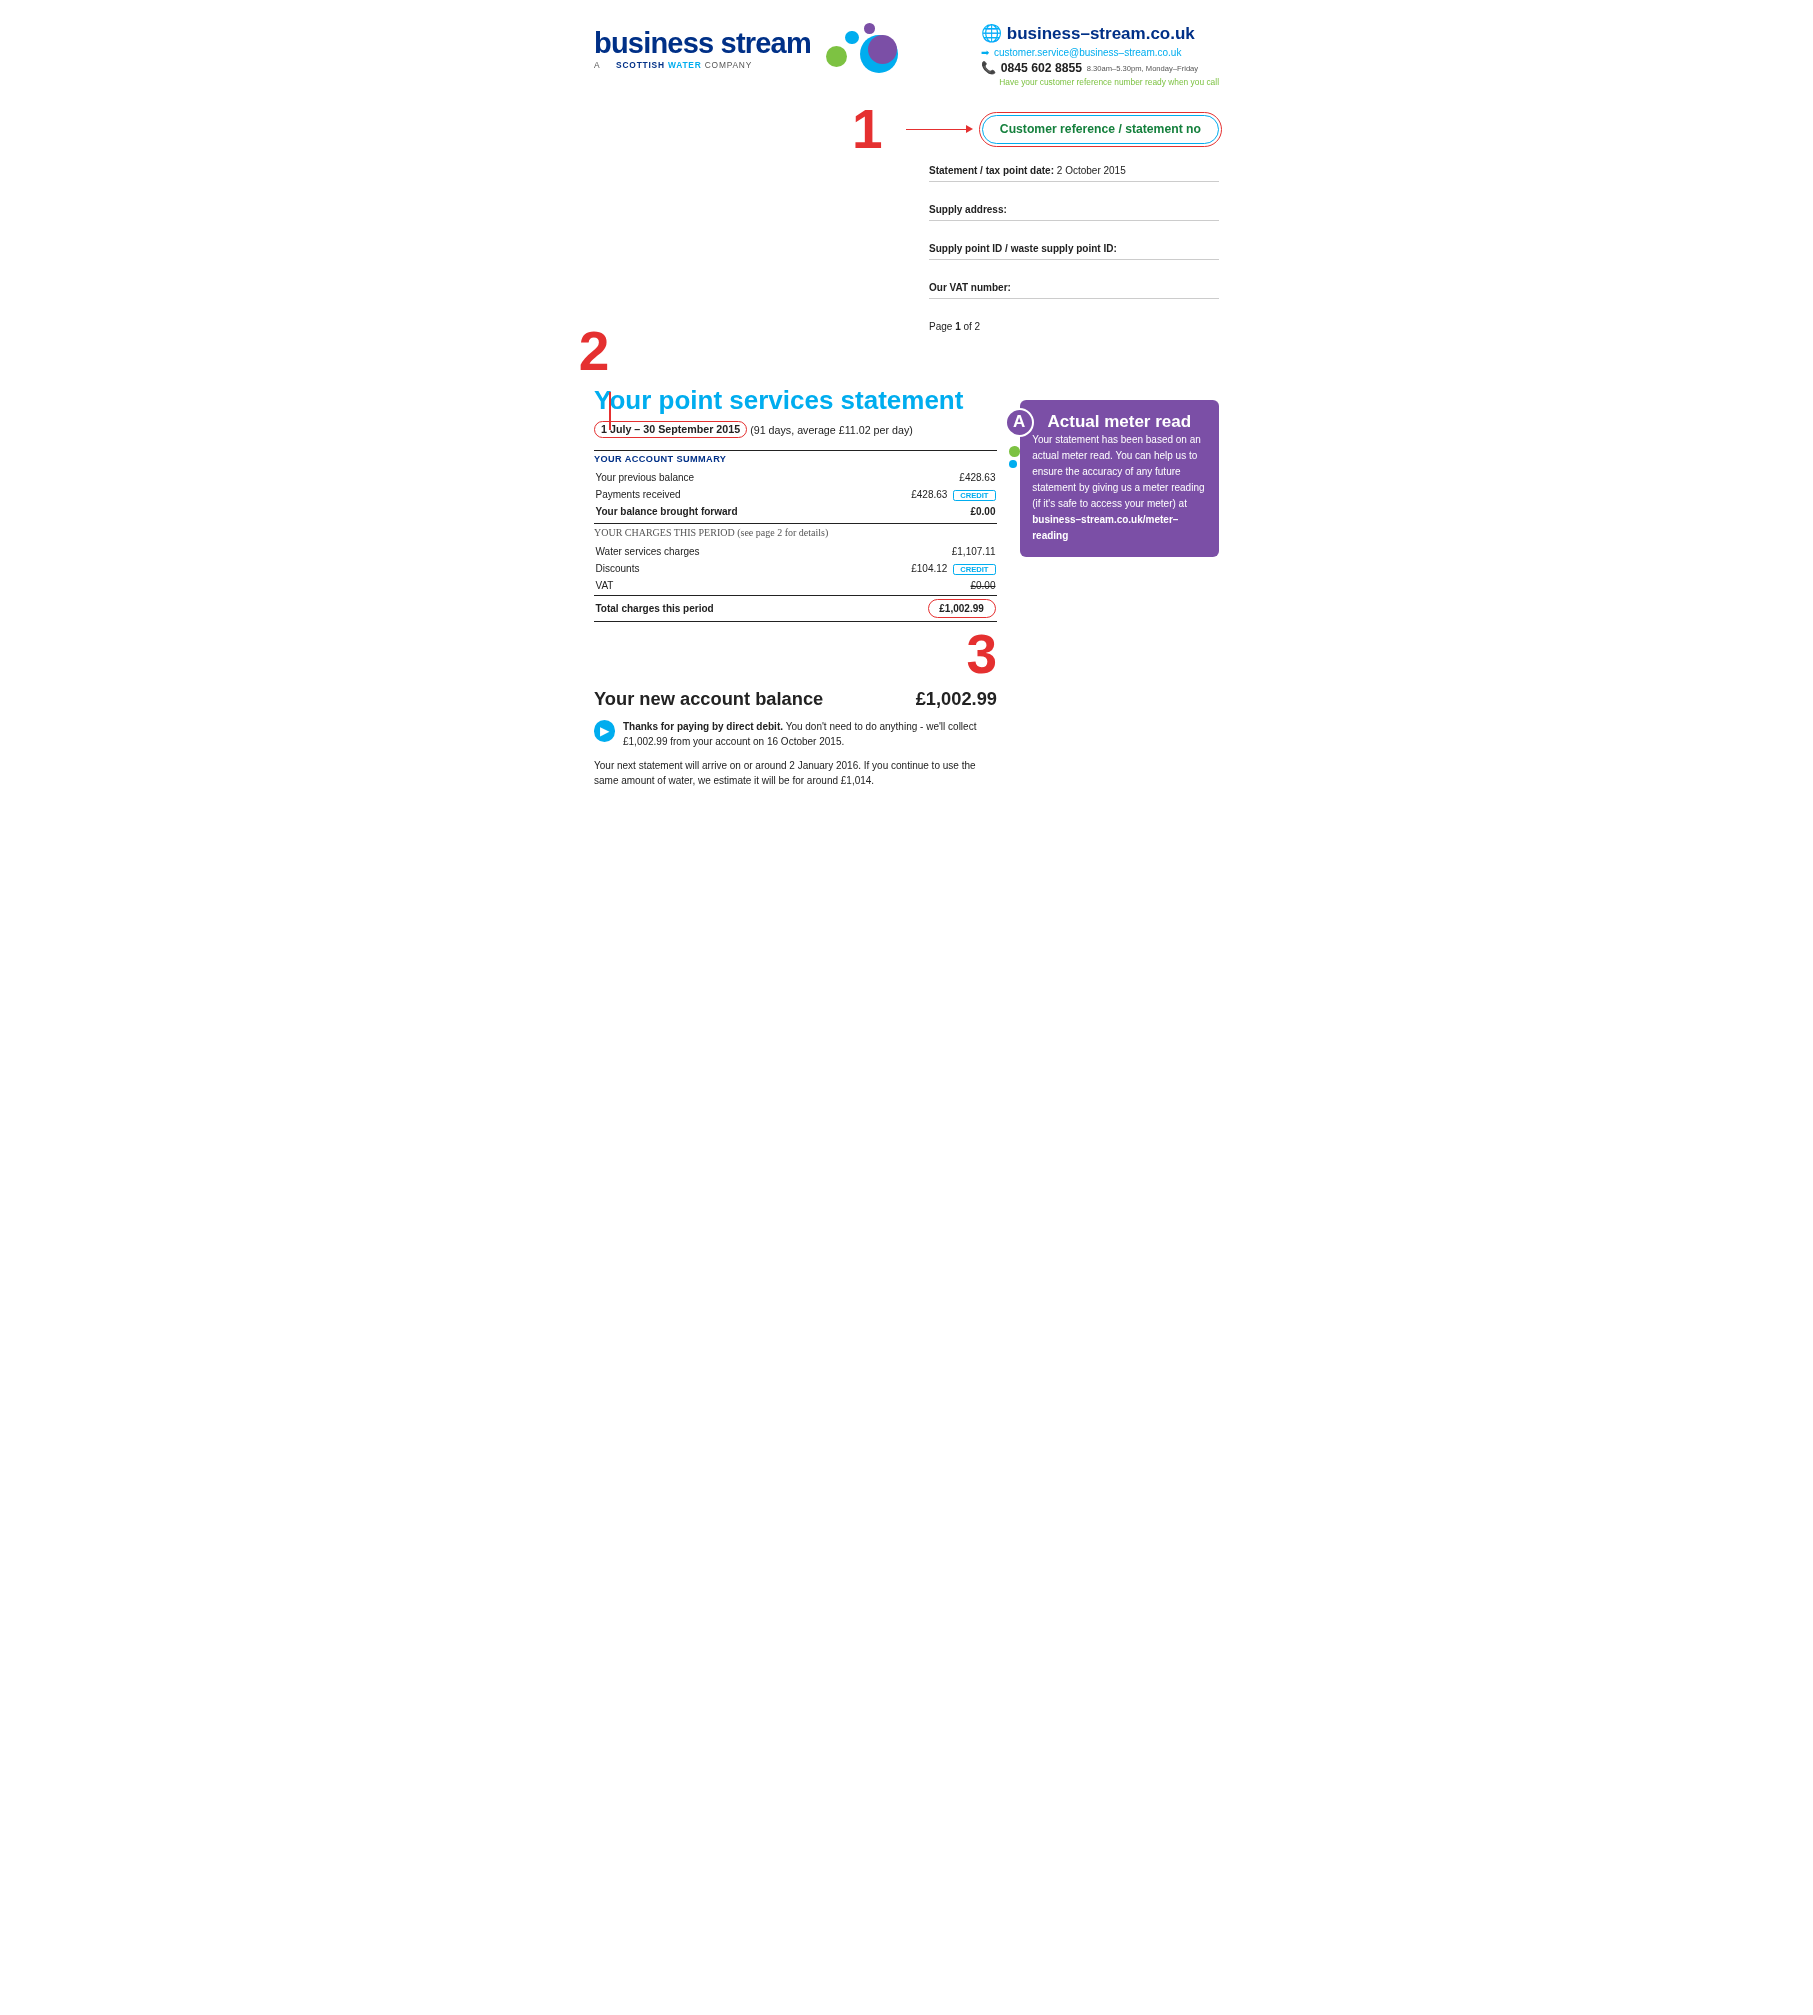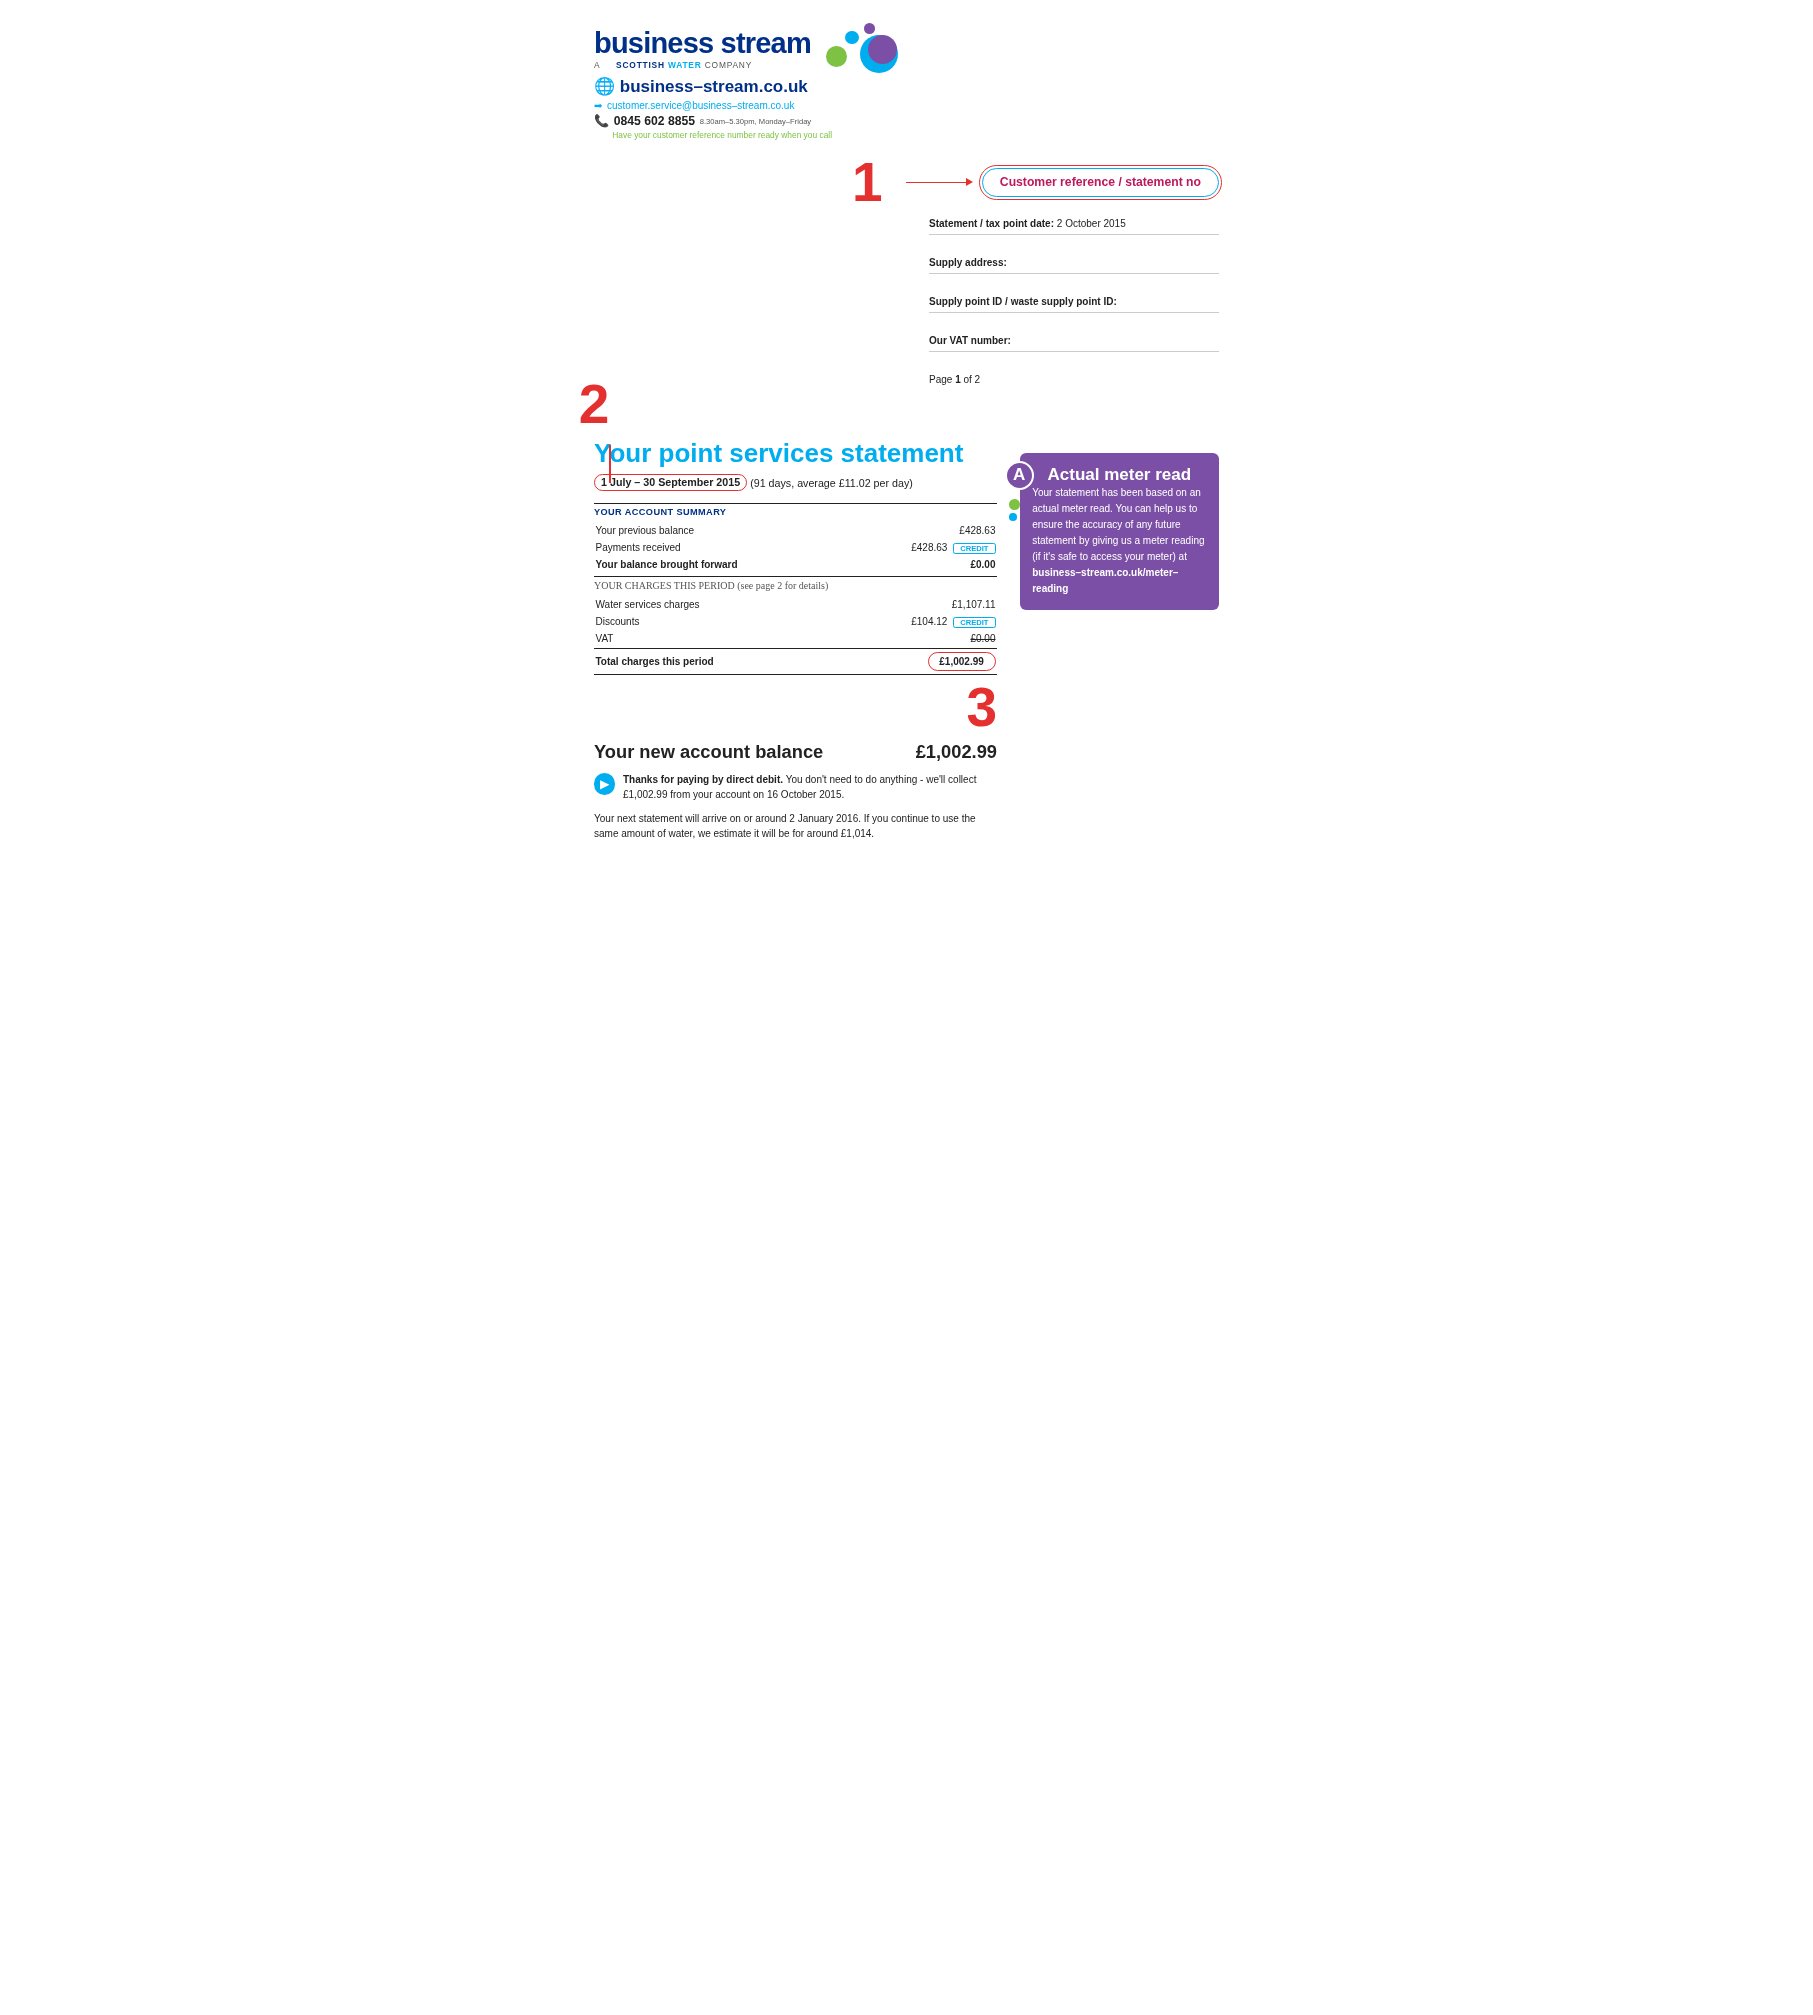--- a/index.html
+++ b/index.html
@@ -12,21 +12,20 @@
       padding: 23px 31px;
       font-size: 10px;
     }
 
     
     .header {
       display: flex;
       justify-content: space-between;
       align-items: flex-start;
       margin-bottom: 15.3px;
-      flex-direction: column;
     }
     .logo-section {
       display: flex;
       flex-direction: column;
     }
     .logo-text {
       font-size: 29px;
       font-weight: 900;
       color: #003087;
       letter-spacing: -0.8px;
@@ -111,21 +110,21 @@
     .ref-section {
       display: flex;
       justify-content: flex-end;
       align-items: center;
       margin-bottom: 7.6px;
       gap: 15.3px;
     }
     .ref-number-label {
       font-size: 12.2px;
       font-weight: bold;
-      color: #be185d;
+      color: #15803d;
       border: 1.5px solid #00adef;
       border-radius: 19px;
       padding: 6.1px 17px;
       position: relative;
       outline: 1.5px solid #e53030;
       outline-offset: 2.3px;
     }
     .annotation-1 {
       font-size: 55px;
       font-weight: 900;

